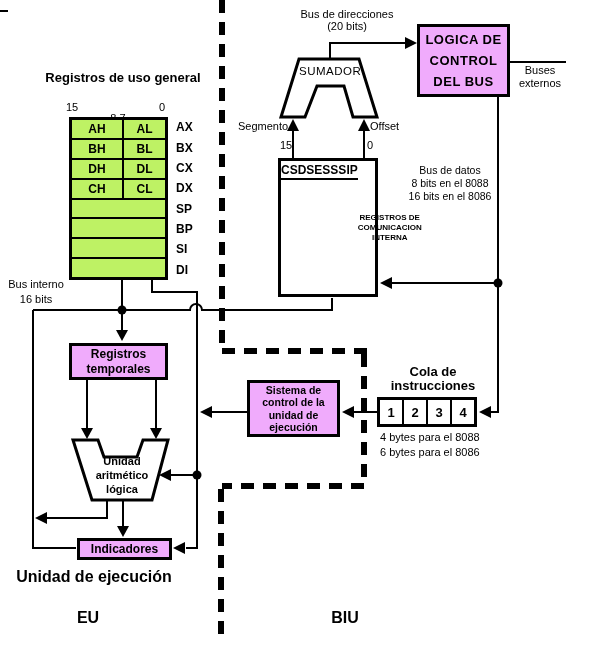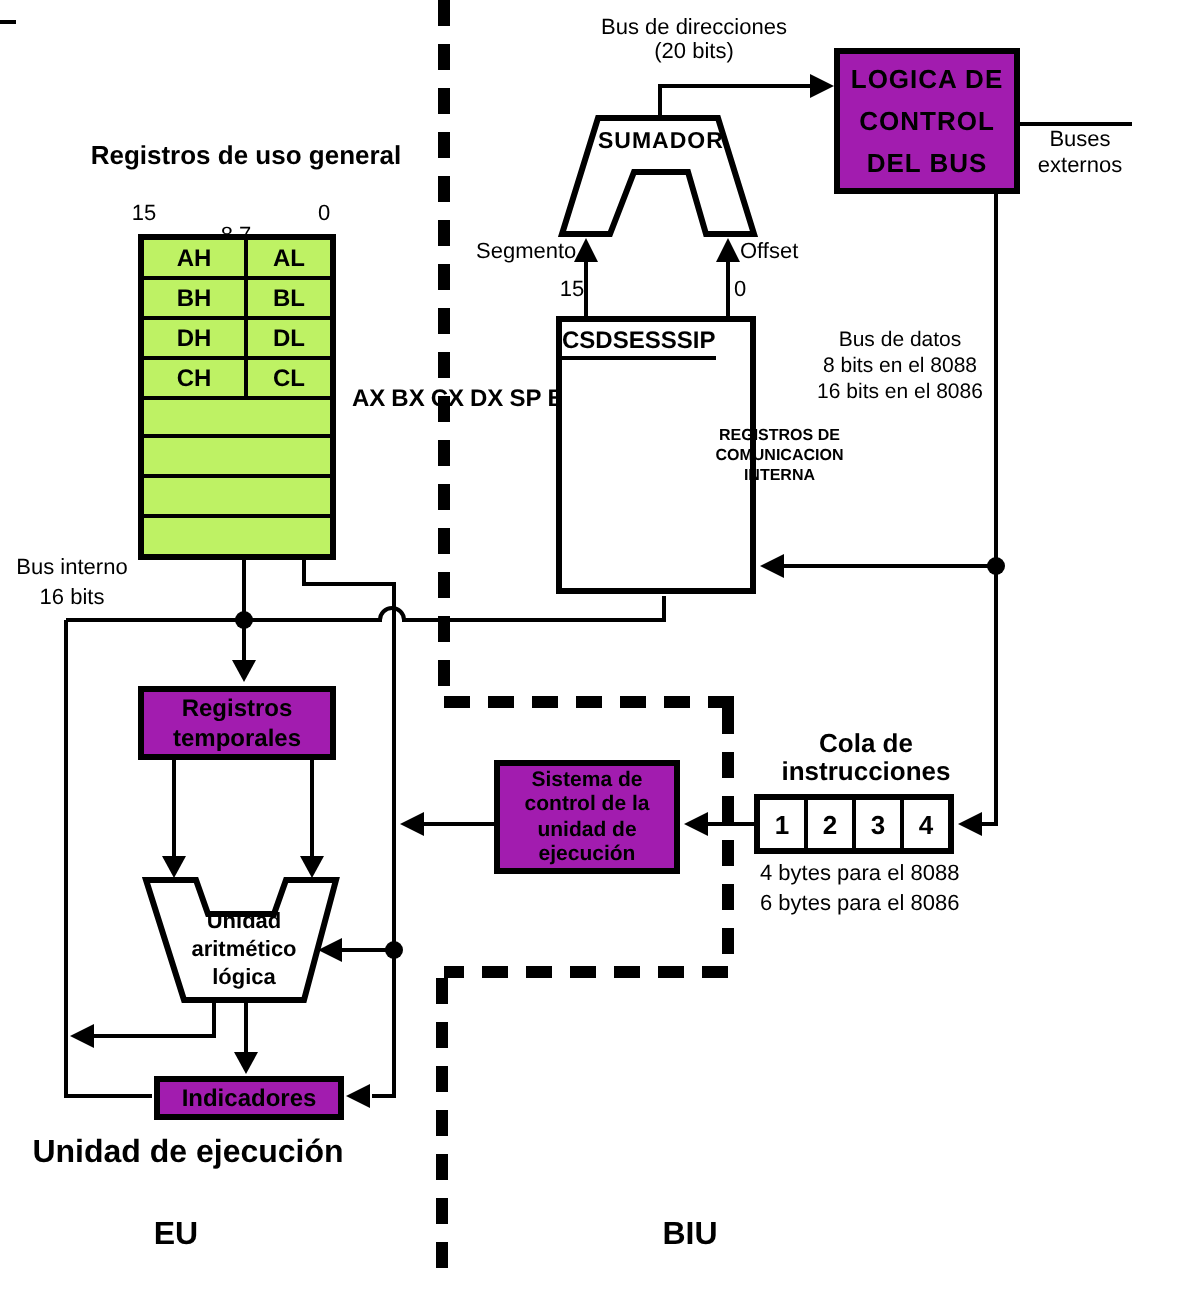--- a/index.html
+++ b/index.html
@@ -1,32 +1,32 @@
 <!DOCTYPE html>
 <html><head>
 <meta charset="utf-8">
 <style>
   html,body{margin:0;padding:0;background:#fff;}
   #stage{position:relative;width:600px;height:650px;background:#fff;
          font-family:"Liberation Sans",sans-serif;color:#000;overflow:hidden;}
   .abs{position:absolute;box-sizing:border-box;}
   svg{position:absolute;left:0;top:0;}
-  .box{border:3px solid #000;background:#a21caf;display:flex;align-items:center;
+  .box{border:3px solid #000;background:#f0abfc;display:flex;align-items:center;
        justify-content:center;text-align:center;font-weight:bold;}
   .lbl{line-height:13px;font-size:11px;text-align:center;}
   .bold{font-weight:bold;}
   
   .gr-table{left:69px;top:117px;width:99px;height:163px;border:3px solid #000;
             display:flex;flex-direction:column;background:#bef264;}
   .gr-row{flex:1;display:flex;border-bottom:2px solid #000;font-weight:bold;font-size:12px;}
   .gr-row:last-child{border-bottom:none;}
   .gr-h{width:50px;border-right:2px solid #000;display:flex;align-items:center;justify-content:center;}
   .gr-l{flex:1;display:flex;align-items:center;justify-content:center;}
   .gr-full{flex:1;}
-  .gr-labels{left:173px;top:117px;width:34px;height:163px;display:flex;flex-direction:row;}
+  .gr-labels{left:173px;top:117px;width:34px;height:163px;display:flex;flex-direction:column;}
   .gr-labels div{flex:1;display:flex;align-items:center;font-weight:bold;font-size:12px;padding-left:3px;}
   
   .sg-table{left:278px;top:158px;width:100px;height:139px;border:3px solid #000;
             display:flex;background:#fff;}
   .sg-row{height:17px;border-bottom:2px solid #000;display:flex;align-items:center;
           justify-content:center;font-weight:bold;font-size:12px;}
   .sg-comm{flex:1;display:flex;flex-direction:column;align-items:center;justify-content:center;
            font-weight:bold;font-size:8px;line-height:10px;text-align:center;}
   
   .q-box{left:377px;top:397px;width:100px;height:30px;border:3px solid #000;display:flex;background:#fff;}
@@ -130,21 +130,21 @@
     <div>SP</div>
     <div>BP</div>
     <div>SI</div>
     <div>DI</div>
   </div>
 
   <div class="abs lbl" style="left:293px;top:8px;width:108px;line-height:12px;">
     <div>Bus de direcciones</div>
     <div>(20 bits)</div>
   </div>
-  <div class="abs" style="left:299px;top:65px;width:60px;text-align:center;font-size:11.5px;letter-spacing:0.5px;font-weight:bold;">SUMADOR</div>
+  <div class="abs" style="left:299px;top:65px;width:60px;text-align:center;font-size:11.5px;letter-spacing:0.5px;">SUMADOR</div>
   <div class="abs" style="left:238px;top:120px;width:48px;font-size:11px;text-align:right;">Segmento</div>
   <div class="abs" style="left:370px;top:120px;width:40px;font-size:11px;">Offset</div>
 
   <div class="abs box" style="left:417px;top:24px;width:93px;height:73px;font-size:13px;line-height:21px;letter-spacing:0.5px;">
     <div>
       <div>LOGICA DE</div>
       <div>CONTROL</div>
       <div>DEL BUS</div>
     </div>
   </div>

